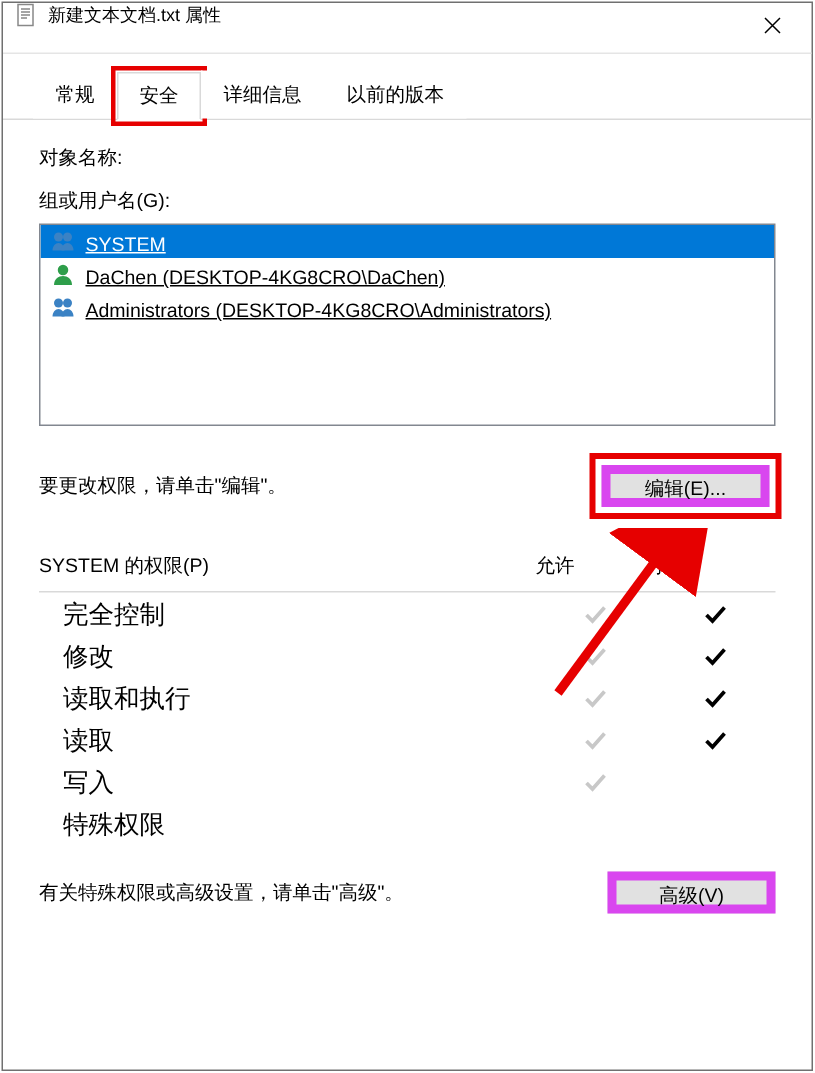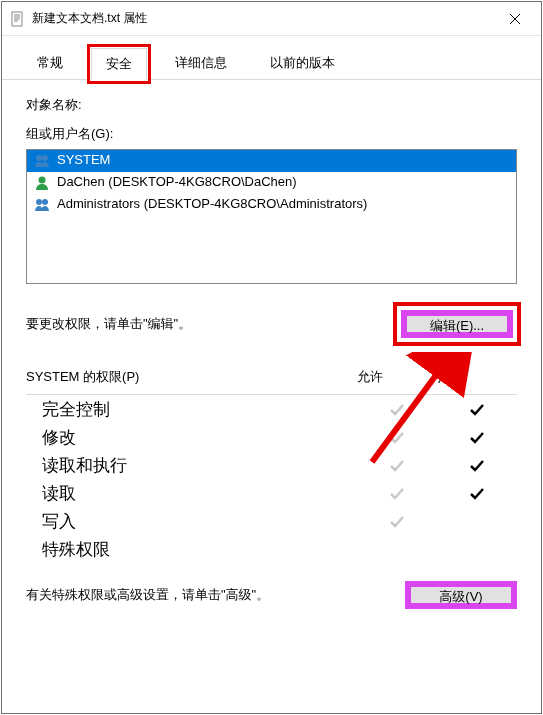--- a/index.html
+++ b/index.html
@@ -9,29 +9,29 @@
     font-size: 12px;
     background: #fff;
     width: 543px;
     height: 715px;
     overflow: hidden;
     color: #000;
   }
   .window { border: 1px solid #707070; width: 541px; height: 713px; margin:1px; background:#fff; }
   .titlebar {
     height: 34px;
-    display: flex; align-items: center;
+    display: flex; align-items: flex-start;
     padding: 0 4px 0 8px;
     border-bottom: 1px solid #e5e5e5;
   }
   .title-icon { width:16px; height:16px; margin-right:6px; display:flex; align-items:center; justify-content:center;}
   .title-text { flex:1; font-size:12px; }
   .close-btn { width:45px; height:30px; display:flex; align-items:center; justify-content:center; cursor:pointer; }
   .close-btn svg { stroke:#000; stroke-width:1; }
-  .tabs-row { padding: 10px 20px 0 20px; display:flex; align-items:flex-end; border-bottom:1px solid #d9d9d9; gap:13px; height:44px;}
+  .tabs-row { padding: 10px 20px 0 20px; display:flex; align-items:flex-end; border-bottom:1px solid #d9d9d9; gap:0; height:44px;}
   .tab {
     padding: 6px 14px 6px 14px;
     font-size:13px;
     cursor:pointer;
     border:1px solid transparent;
     position:relative;
     background:#fff;
   }
   .tab.active-tab{
     border:1px solid #d9d9d9;
@@ -46,24 +46,25 @@
   .obj-path { font-size:13px; flex:1; overflow:hidden; white-space:nowrap; }
   .section-label { font-size:13px; margin-top:11px; margin-bottom:6px; }
   .listbox {
     border:1px solid #828790;
     height:135px;
     background:#fff;
     font-size:13px;
     overflow:auto;
   }
   .list-item {
-    display:flex; align-items:flex-start;
+    display:flex; align-items:flex-end;
     padding:2px 6px;
     height:22px;
     cursor:pointer;
+    text-decoration:underline;
   }
   .list-item.selected { background:#0078d7; color:#fff; }
   .user-icon { width:18px; height:18px; margin-right:6px; flex:0 0 18px; }
   .hint-row { display:flex; align-items:center; margin-top:22px; }
   .hint-text { font-size:13px; flex:1; }
   .winbtn {
     min-width:112px; height:28px;
     background:#e1e1e1; border:6px solid #d946ef;
     font-family:inherit; font-size:13px;
     cursor:pointer;

